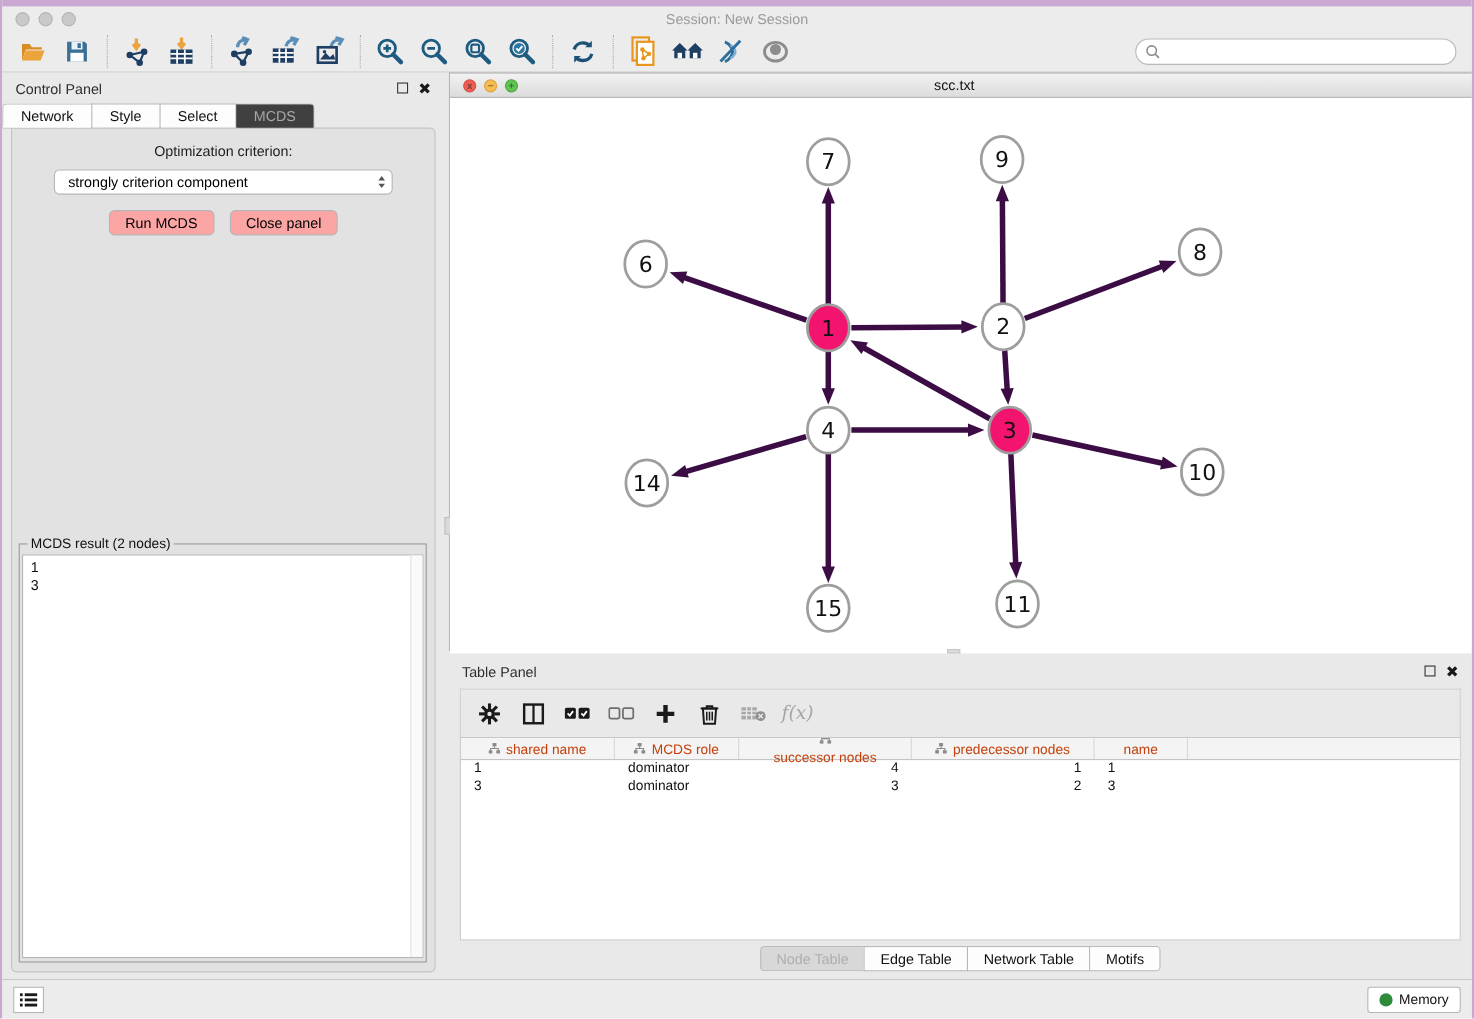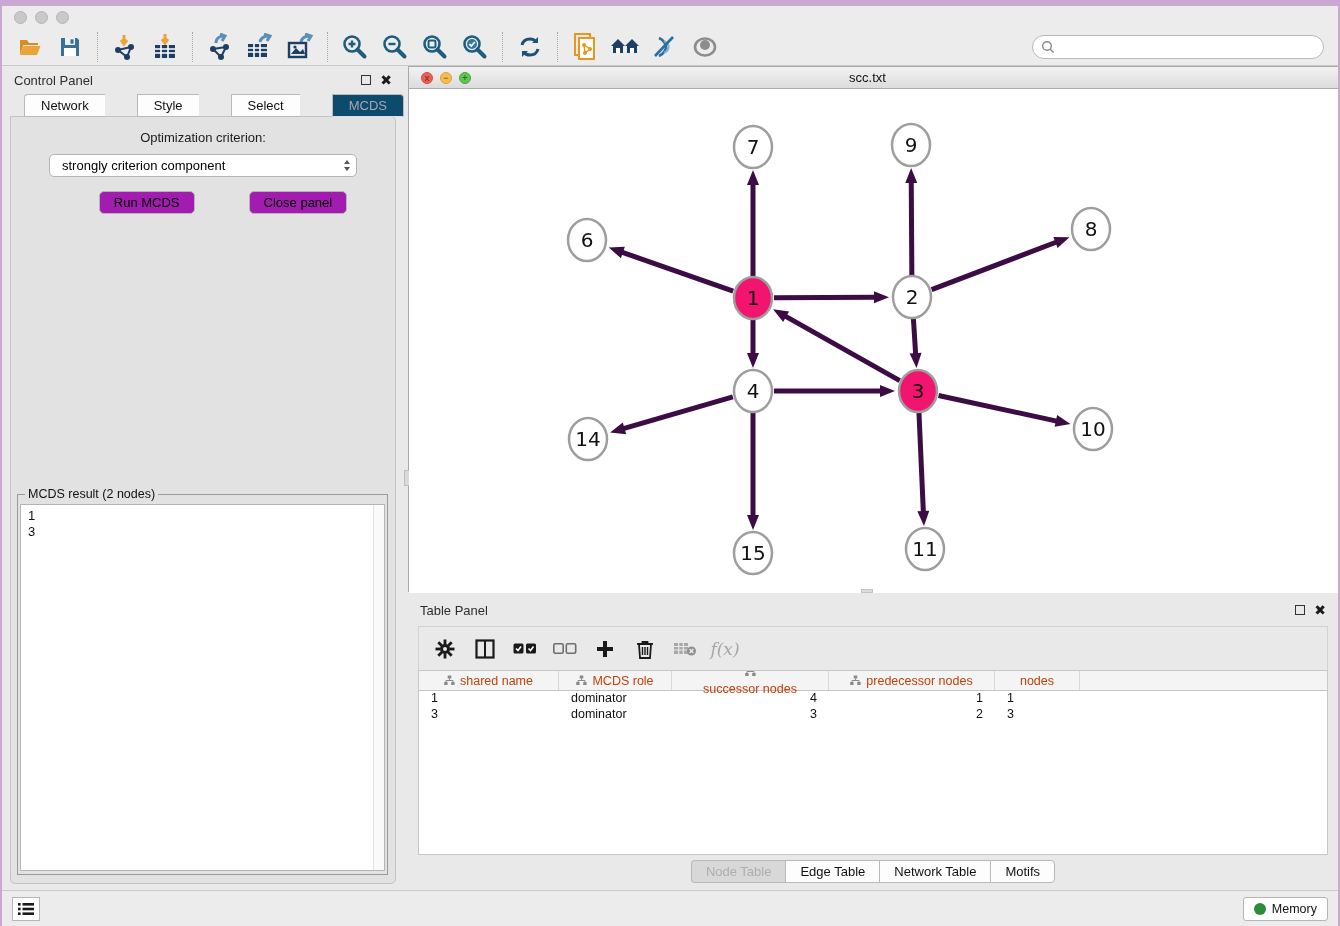--- a/index.html
+++ b/index.html
@@ -19,34 +19,34 @@
   .search-box { width:292px; height:24px; background:#fff; border:1px solid #b9b9b9; border-radius:12px; display:flex; align-items:center; padding:0 8px; }
   .search-box input { border:none; outline:none; flex:1; font-size:12px; background:transparent; margin-left:5px; }
   
   .main { flex:1; display:flex; min-height:0; }
   .cp { width:402px; flex:0 0 auto; background:#e9e9e9; display:flex; flex-direction:column; }
   .panel-head { height:28px; display:flex; align-items:center; padding:0 12px; }
   .panel-head .pt { font-size:13px; color:#2e2e2e; }
   .panel-head .ctl { margin-left:auto; display:flex; align-items:center; gap:9px; }
   .float-ic { width:10px; height:10px; border:1.5px solid #333; background:transparent; }
   .close-ic { font-size:14px; font-weight:bold; color:#1a1a1a; line-height:10px; }
-  .cp-tabs { display:flex; justify-content:space-between; height:23px; flex:0 0 auto; position:relative; z-index:2;padding-left:22px; }
+  .cp-tabs { display:flex; justify-content:flex-start; height:23px; flex:0 0 auto; position:relative; z-index:2; }
   .cp-tab { font-size:13px; padding:3px 16px 4px; background:#fdfdfd; border:1px solid #b9b9b9; border-right:none; color:#111; }
   .cp-tab:first-child { border-radius:4px 0 0 0; }
   .cp-tab.last { border-right:1px solid #b9b9b9; border-radius:0 4px 0 0; }
-  .cp-tab.active { background:#0c4a6e; color:#a7a7a7; border-bottom-color:#dedede; }
+  .cp-tab.active { background:#404040; color:#a7a7a7; border-bottom-color:#dedede; }
   .cp-body { margin:0 8px 6px; flex:1; background:#e2e2e2; border:1px solid #c3c3c3; border-radius:0 5px 5px 5px; margin-top:-1px; position:relative; padding-top:1px; }
   .opt-label { text-align:center; font-size:13px; color:#1c1c1c; margin-top:12px; }
   .select-ctl { margin:9px auto 0; width:308px; height:23px; background:#fff; border:1px solid #b5b5b5; border-radius:5px; display:flex; align-items:center; padding:0 6px 0 12px; font-size:13px; }
   .select-ctl .stepper { margin-left:auto; display:flex; flex-direction:column; align-items:center; line-height:5px; }
   .stepper i { border:solid transparent; border-width:0 3.5px; width:0; height:0; display:block; }
   .stepper .up { border-bottom:4.5px solid #555; margin-bottom:2.5px; }
   .stepper .dn { border-top:4.5px solid #555; }
   .btn-row { display:flex; justify-content:center; gap:14px; margin-top:14px; }
-  .pbtn { background:#a21caf; border:1px solid #b5b5b5; border-radius:5px; font-size:13px; padding:3px 14px; height:23px;margin-left:40px; }
+  .pbtn { background:#fca5a5; border:1px solid #b5b5b5; border-radius:5px; font-size:13px; padding:3px 14px; height:23px; }
   .groupbox { position:absolute; left:6px; right:7px; top:377px; bottom:8px; border:1px solid #9a9a9a; }
   .groupbox .legend { position:absolute; top:-8px; left:7px; background:#e2e2e2; padding:0 3px; font-size:12.5px; color:#111; }
   .groupbox .inner { position:absolute; left:2px; right:2px; top:9px; bottom:3px; background:#fff; border:1px solid #b5b5b5; font-size:13px; color:#111; padding:3px 0 0 7px; line-height:16px; }
   .groupbox .vtrack { position:absolute; right:0; top:0; bottom:0; width:11px; background:#fafafa; border-left:1px solid #e2e2e2; }
   .vsplit { width:4px; flex:0 0 auto; background:#e9e9e9; position:relative; }
   .vsplit .grab { position:absolute; top:404px; left:0; width:9px; height:16px; background:#d9d9d9; border:1px solid #bfbfbf; }
   .right-col { flex:1; display:flex; flex-direction:column; min-width:0; }
   
   .net-win { height:526px; flex:0 0 auto; display:flex; flex-direction:column; border:1px solid #a9a9a9; border-right:none; }
   .net-title { height:22px; background:linear-gradient(#f2f2f2,#dcdcdc); border-bottom:1px solid #ababab; position:relative; display:flex; align-items:center; flex:0 0 auto; }
@@ -85,20 +85,21 @@
 
 <div class="window">
   <div class="top-strip"></div>
 
   <div class="titlebar">
     <div class="lights">
       <span class="light"></span>
       <span class="light"></span>
       <span class="light"></span>
     </div>
+    <span class="title">Session: New Session</span>
   </div>
 
   <div class="toolbar">
     <div class="tb-btn">
       <svg width="26" height="26" viewBox="0 0 26 26">
           <path d="M3 21V6h7l2 3h9v2H6.5z" fill="#d98c1f"></path>
           <path d="M6.5 12h17l-3.5 9H3z" fill="#eba33b"></path>
         </svg>
     </div>
     <div class="tb-btn">
@@ -457,21 +458,21 @@
                   <g fill="#8a8a8a">
                     <rect x="3.7" y="0.5" width="3.6" height="3"></rect>
                     <rect x="0.2" y="7" width="3.4" height="3"></rect>
                     <rect x="7.2" y="7" width="3.4" height="3"></rect>
                     <path d="M5.5 3.5v2M2 7V5.5h7V7" stroke="#8a8a8a" fill="none" stroke-width="1"></path>
                   </g>
                 </svg>
                 <span>predecessor nodes</span>
               </div>
               <div class="th" style="width: 85px;">
-                <span>nodes</span>
+                <span>name</span>
               </div>
             </div>
           <div id="tbl-body" style="flex:1;">
               <div class="trow">
                 <div class="td" style="width: 140px; text-align: left;">1</div>
                 <div class="td" style="width: 113px; text-align: left;">dominator</div>
                 <div class="td" style="width: 157px; text-align: right;">4</div>
                 <div class="td" style="width: 166px; text-align: right;">1</div>
                 <div class="td" style="width: 85px; text-align: left;">1</div>
               </div>

